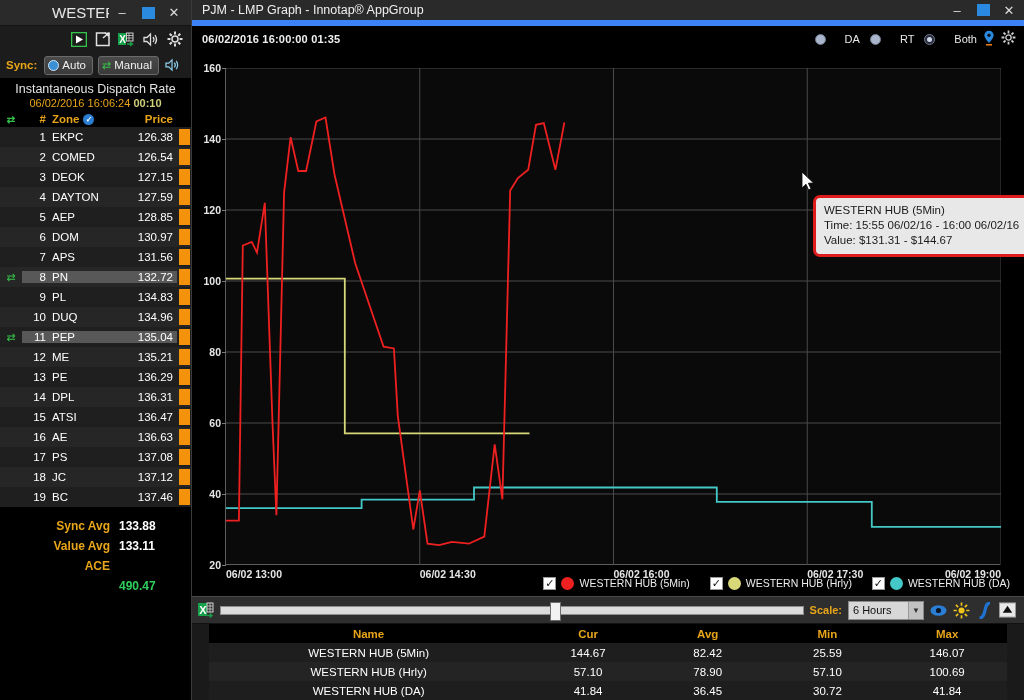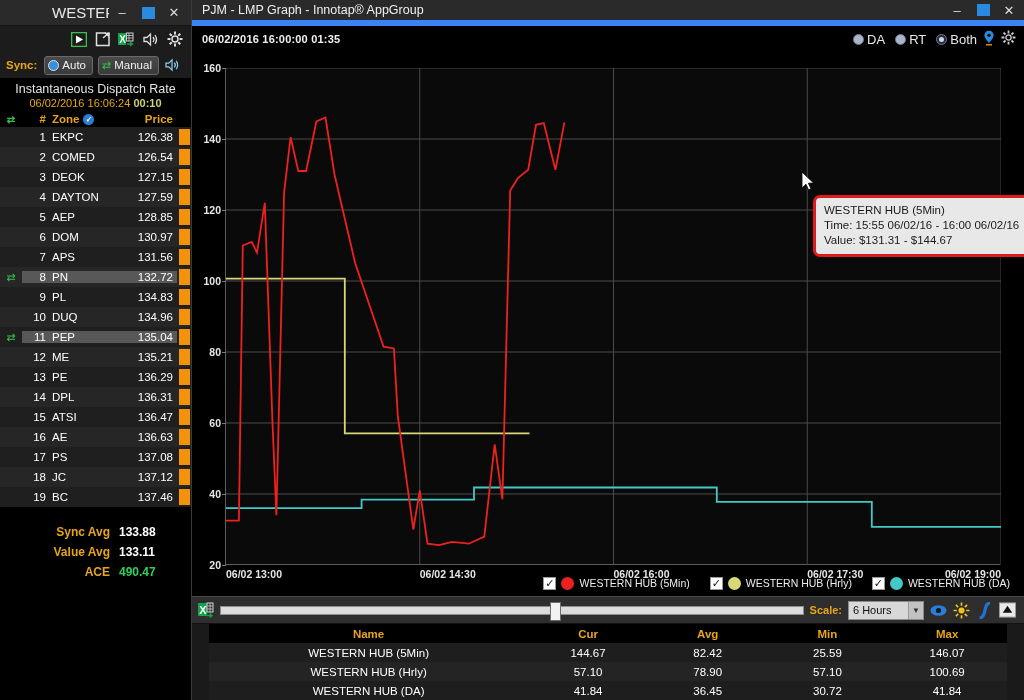--- a/index.html
+++ b/index.html
@@ -71,37 +71,37 @@
   .zone-row:nth-child(even) { background: #262626; }
   .zone-row.sel .zr-zone, .zone-row.sel .zr-num, .zone-row.sel .zr-price { background: #585858; }
   .zr-arrow { width: 22px; text-align: center; color: #35c24a; font-size: 11px; }
   .zr-num { width: 24px; text-align: right; }
   .zr-zone { flex: 1; padding-left: 6px; }
   .zr-price { width: 52px; text-align: right; padding-right: 4px; }
   .zr-bar-wrap { width: 14px; height: 20px; display: flex; align-items: center; justify-content: center; }
   .zr-bar { width: 11px; height: 16px; background: #f5920b; }
 
   #summary { background: #000; padding-top: 12px; }
-  .sum-row { display: flex; align-items: flex-end; font-size: 12px; font-weight: bold; height: 20px; }
+  .sum-row { display: flex; align-items: flex-start; font-size: 12px; font-weight: bold; height: 20px; }
   .sum-label { flex: 1; text-align: right; color: #e8a51a; padding-right: 9px; }
   .sum-val { width: 72px; text-align: left; color: #ffffff; font-weight: bold; }
-  .sum-val.green { color: #2fcf5a; }
+  .sum-val.green { color: #2fcf5a; margin-top: 20px; }
 
   
   #main { position: absolute; left: 192px; top: 0; width: 832px; height: 700px; background: #101010; }
   #main-titlebar {
     height: 26px; background: #2a2a2a; display: flex; align-items: center; padding: 0 2px 0 10px;
     border-bottom: 6px solid #3b82f6;
   }
   #main-title { flex: 1; color: #efefef; font-size: 12.5px; }
 
   #chart-topbar { height: 26px; background: #000; display: flex; align-items: center; padding: 0 8px 0 10px; }
   #chart-datetime { color: #f0f0f0; font-size: 11px; font-weight: bold; flex: 1; letter-spacing: .2px;}
   .radio-group { display: flex; align-items: center; gap: 10px; }
-  .radio-item { display: flex; align-items: center; gap: 3px; color: #e8e8e8; font-size: 13px; }
+  .radio-item { display: flex; align-items: center; gap: 19px; color: #e8e8e8; font-size: 11px; }
   .radio-dot { width: 11px; height: 11px; border-radius: 50%; background: #a9b6cc;
                border: 1px solid #6d7a8f; display: inline-block; position: relative; }
   .radio-dot.on { background: #2a2a3a; }
   .radio-dot.on::after { content:''; position: absolute; left: 2px; top: 2px; width: 5px; height: 5px;
                          border-radius: 50%; background: #cfd8e8; }
   .pin-ico { color: #2a8ae0; font-size: 13px; margin-left: 6px; }
   .gear-ico2 { color: #cdcdcd; font-size: 14px; margin-left: 6px; }
 
   
   #chart-area { position: relative; width: 832px; height: 556px; background: #000; }

